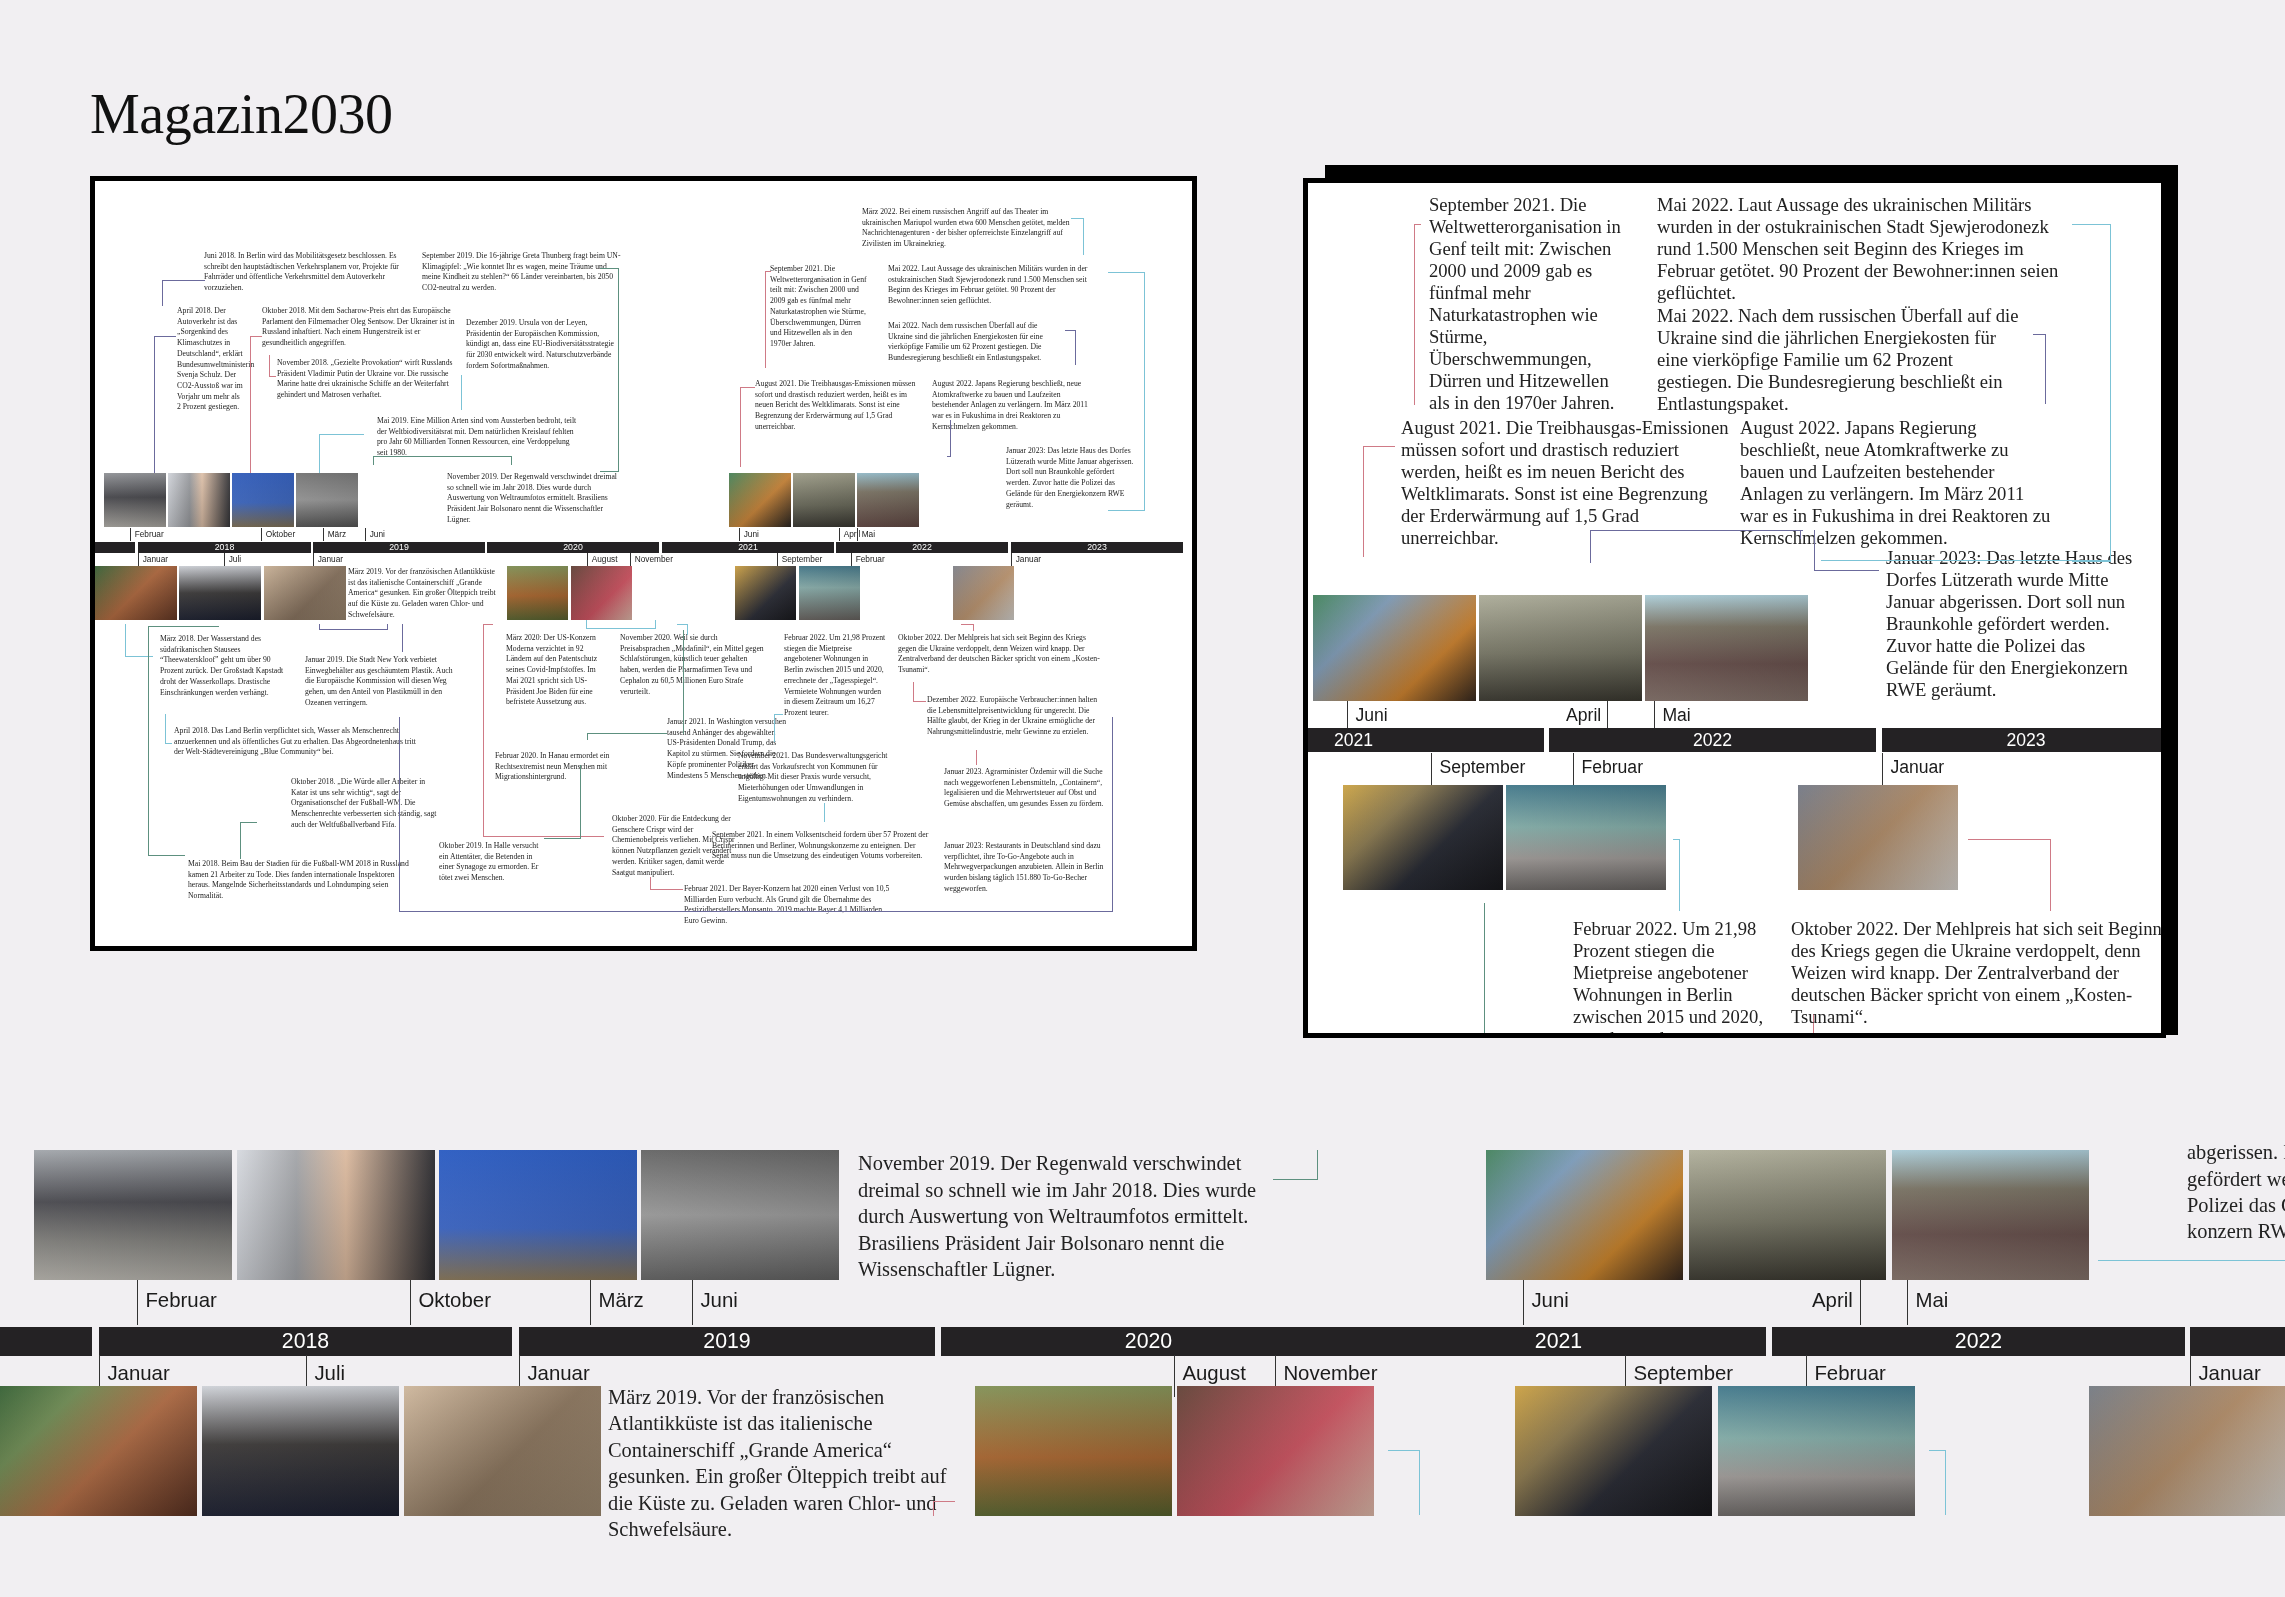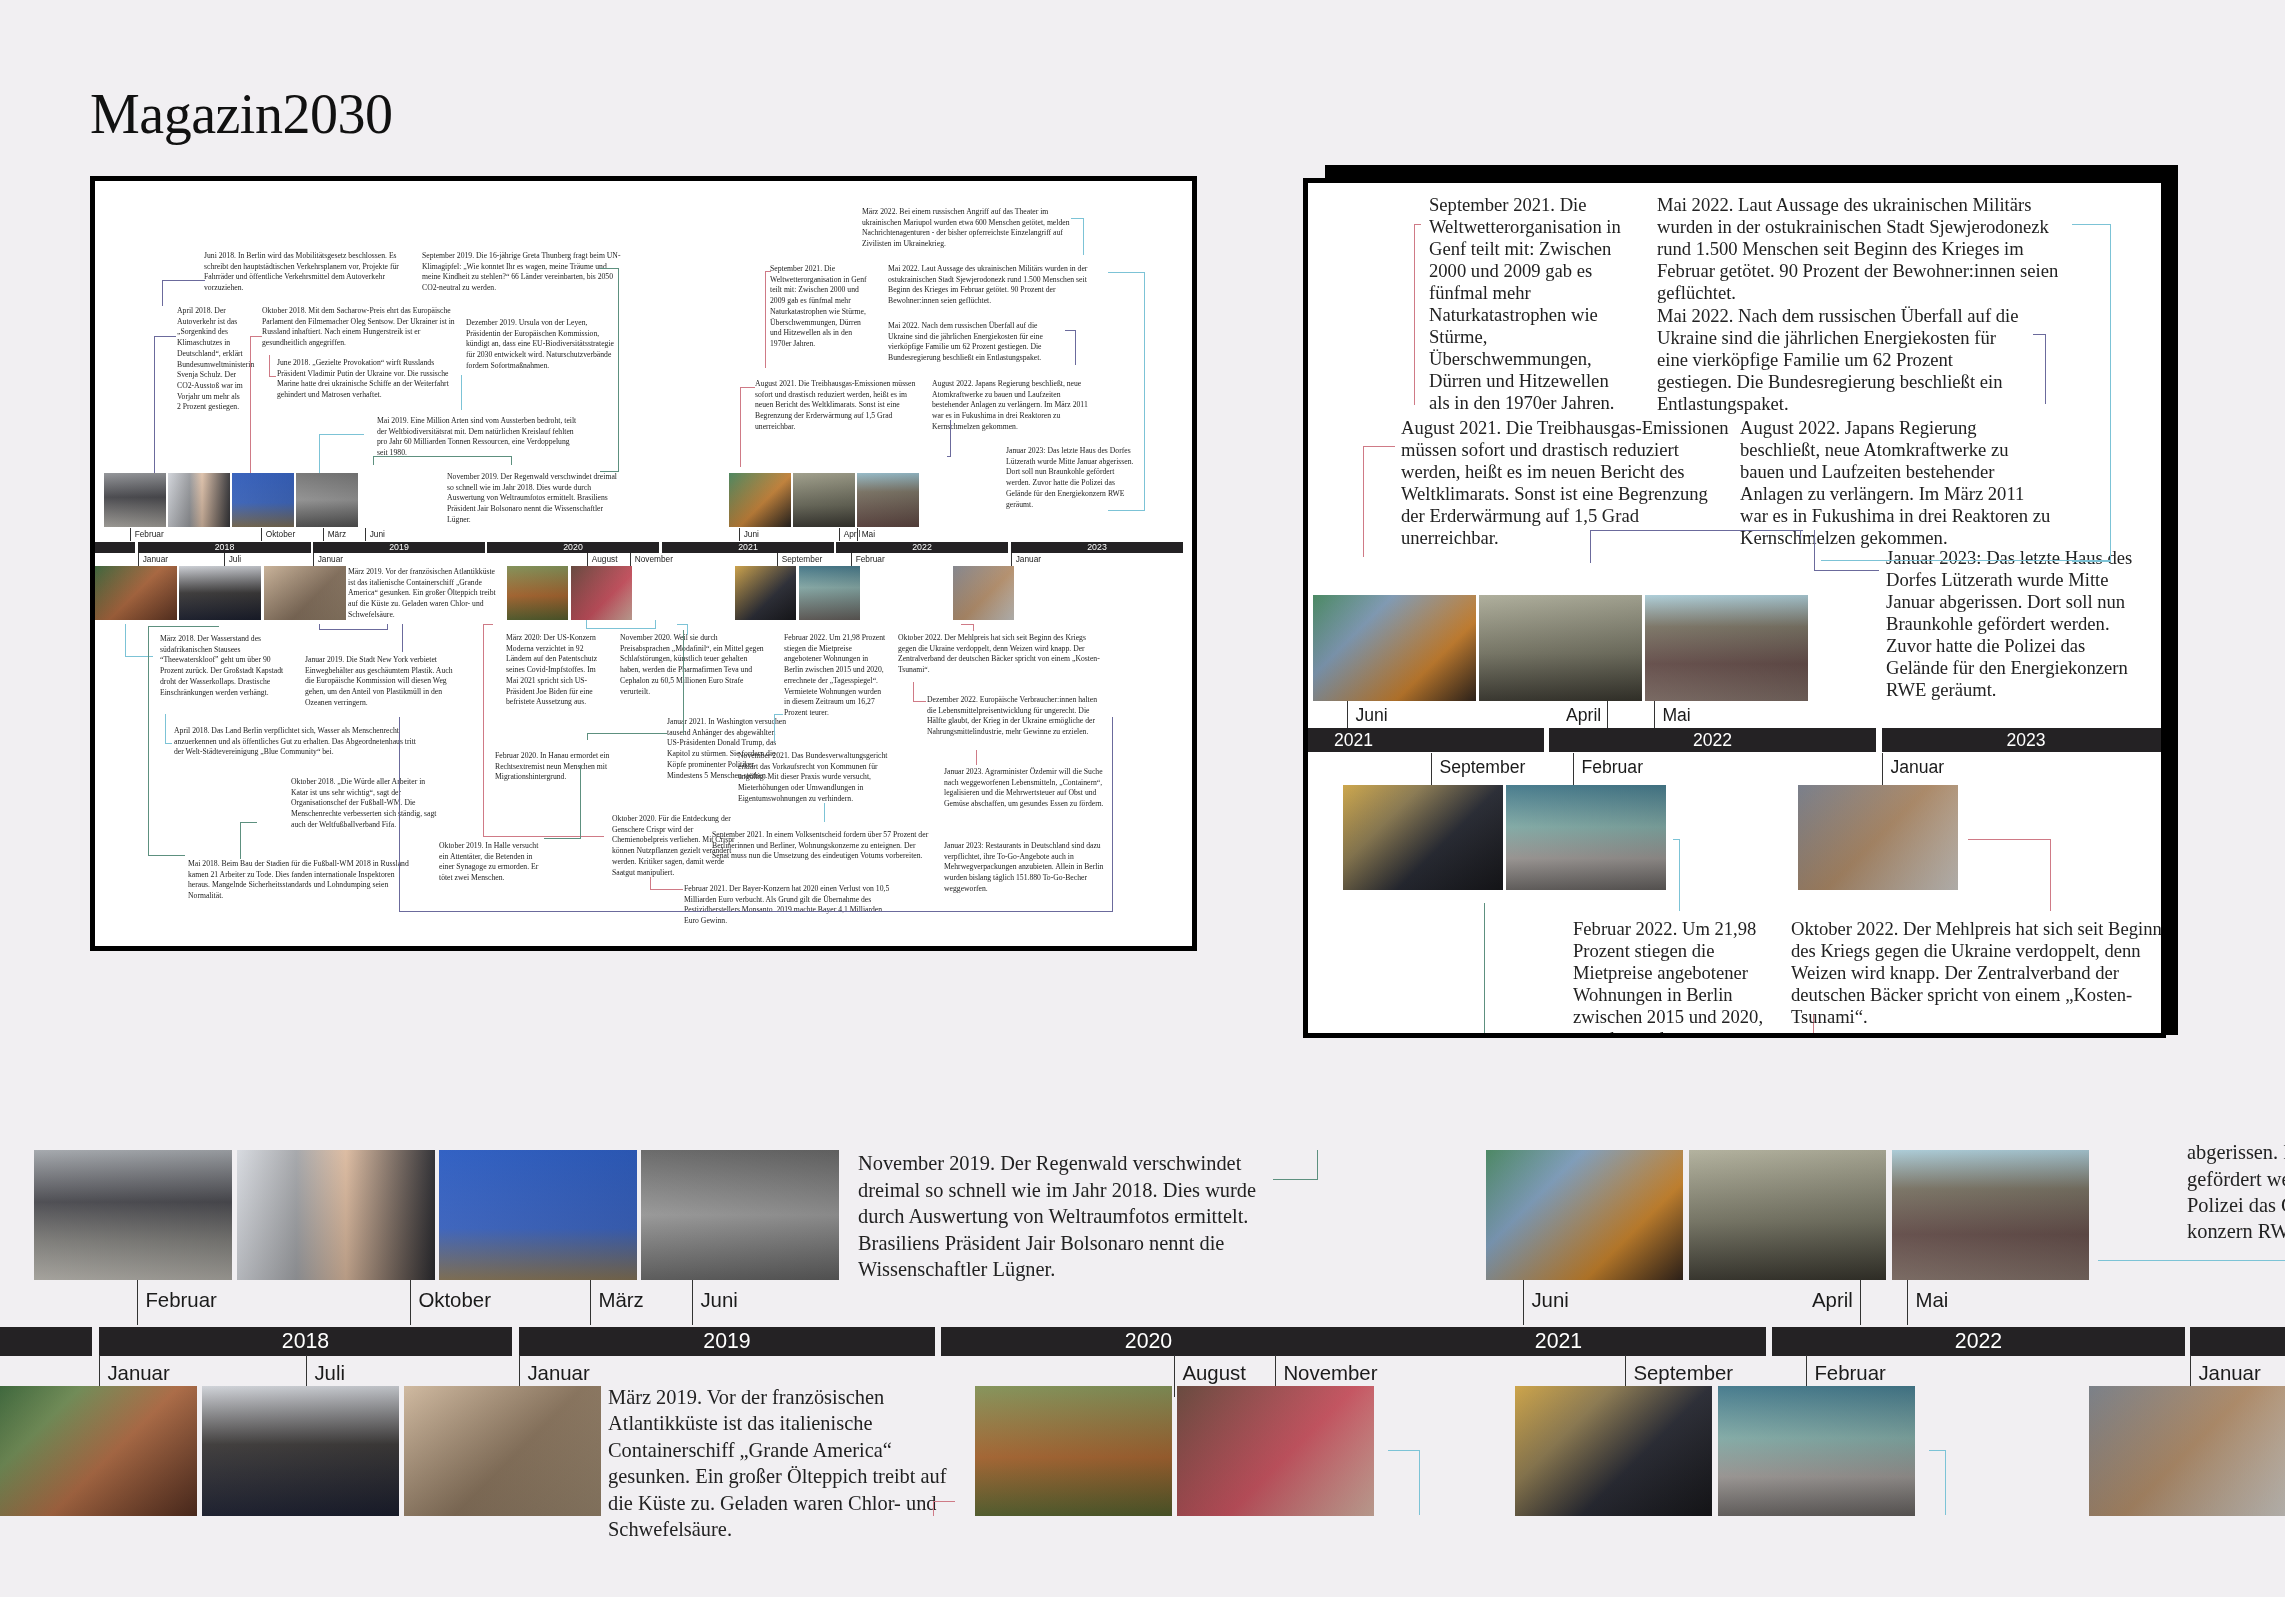--- a/index.html
+++ b/index.html
@@ -40,21 +40,21 @@
 
 <div class="abs title">Magazin2030</div>
 
 <div class="abs panel panel-left">
 
   <div class="note s" style="left:109px;top:70px;width:206px;">Juni 2018. In Berlin wird das Mobilitätsgesetz beschlossen. Es schreibt den hauptstädtischen Verkehrsplanern vor, Projekte für Fahrräder und öffentliche Verkehrsmittel dem Autoverkehr vorzuziehen.</div>
   <div class="note s" style="left:327px;top:70px;width:199px;">September 2019. Die 16-jährige Greta Thunberg fragt beim UN-Klimagipfel: „Wie konntet Ihr es wagen, meine Träume und meine Kindheit zu stehlen?“ 66 Länder vereinbarten, bis 2050 CO2-neutral zu werden.</div>
   <div class="note s" style="left:82px;top:125px;width:67px;">April 2018. Der Autoverkehr ist das „Sorgenkind des Klimaschutzes in Deutschland“, erklärt Bundesumweltministerin Svenja Schulz. Der CO2-Ausstoß war im Vorjahr um mehr als 2 Prozent gestiegen.</div>
   <div class="note s" style="left:167px;top:125px;width:197px;">Oktober 2018. Mit dem Sacharow-Preis ehrt das Europäische Parlament den Filmemacher Oleg Sentsow. Der Ukrainer ist in Russland inhaftiert. Nach einem Hungerstreik ist er gesundheitlich angegriffen.</div>
   <div class="note s" style="left:371px;top:137px;width:148px;">Dezember 2019. Ursula von der Leyen, Präsidentin der Europäischen Kommission, kündigt an, dass eine EU-Biodiversitätsstrategie für 2030 entwickelt wird. Naturschutzverbände fordern Sofortmaßnahmen.</div>
-  <div class="note s" style="left:182px;top:177px;width:182px;">June 2018. „Gezielte Provokation“ wirft Russlands Präsident Vladimir Putin der Ukraine vor. Die russische Marine hatte drei ukrainische Schiffe an der Weiterfahrt gehindert und Matrosen verhaftet.</div>
+  <div class="note s" style="left:182px;top:177px;width:182px;">November 2018. „Gezielte Provokation“ wirft Russlands Präsident Vladimir Putin der Ukraine vor. Die russische Marine hatte drei ukrainische Schiffe an der Weiterfahrt gehindert und Matrosen verhaftet.</div>
   <div class="note s" style="left:282px;top:235px;width:202px;">Mai 2019. Eine Million Arten sind vom Aussterben bedroht, teilt der Weltbiodiversitätsrat mit. Dem natürlichen Kreislauf fehlten pro Jahr 60 Milliarden Tonnen Ressourcen, eine Verdoppelung seit 1980.</div>
   <div class="note s" style="left:352px;top:291px;width:173px;">November 2019. Der Regenwald verschwindet dreimal so schnell wie im Jahr 2018. Dies wurde durch Auswertung von Weltraumfotos ermittelt. Brasiliens Präsident Jair Bolsonaro nennt die Wissenschaftler Lügner.</div>
 
   <div class="note s" style="left:767px;top:26px;width:210px;">März 2022. Bei einem russischen Angriff auf das Theater im ukrainischen Mariupol wurden etwa 600 Menschen getötet, melden Nachrichtenagenturen - der bisher opferreichste Einzelangriff auf Zivilisten im Ukrainekrieg.</div>
   <div class="note s" style="left:675px;top:83px;width:102px;">September 2021. Die Weltwetterorganisation in Genf teilt mit: Zwischen 2000 und 2009 gab es fünfmal mehr Naturkatastrophen wie Stürme, Überschwemmungen, Dürren und Hitzewellen als in den 1970er Jahren.</div>
   <div class="note s" style="left:793px;top:83px;width:211px;">Mai 2022. Laut Aussage des ukrainischen Militärs wurden in der ostukrainischen Stadt Sjewjerodonezk rund 1.500 Menschen seit Beginn des Krieges im Februar getötet. 90 Prozent der Bewohner:innen seien geflüchtet.</div>
   <div class="note s" style="left:793px;top:140px;width:176px;">Mai 2022. Nach dem russischen Überfall auf die Ukraine sind die jährlichen Energiekosten für eine vierköpfige Familie um 62 Prozent gestiegen. Die Bundesregierung beschließt ein Entlastungspaket.</div>
   <div class="note s" style="left:660px;top:198px;width:165px;">August 2021. Die Treibhausgas-Emissionen müssen sofort und drastisch reduziert werden, heißt es im neuen Bericht des Weltklimarats. Sonst ist eine Begrenzung der Erderwärmung auf 1,5 Grad unerreichbar.</div>
   <div class="note s" style="left:837px;top:198px;width:167px;">August 2022. Japans Regierung beschließt, neue Atomkraftwerke zu bauen und Laufzeiten bestehender Anlagen zu verlängern. Im März 2011 war es in Fukushima in drei Reaktoren zu Kernschmelzen gekommen.</div>
   <div class="note s" style="left:911px;top:265px;width:130px;">Januar 2023: Das letzte Haus des Dorfes Lützerath wurde Mitte Januar abgerissen. Dort soll nun Braunkohle gefördert werden. Zuvor hatte die Polizei das Gelände für den Energiekonzern RWE geräumt.</div>

